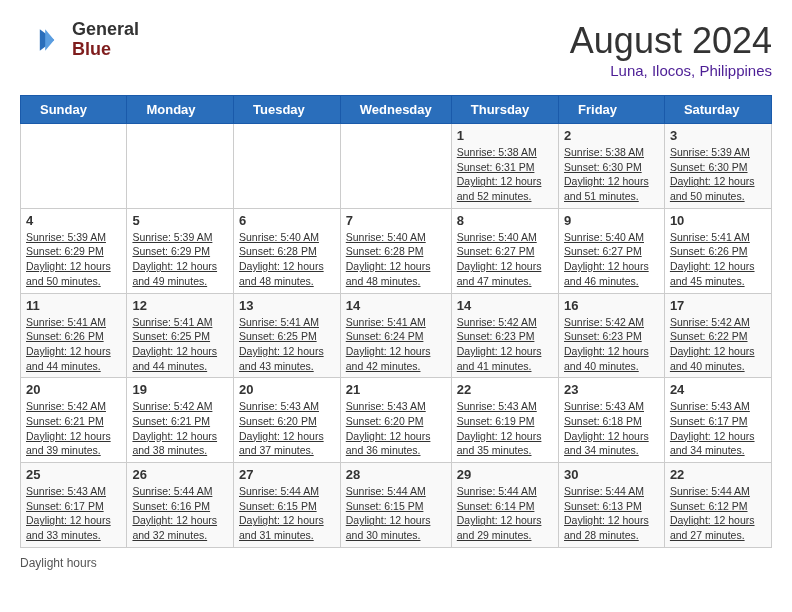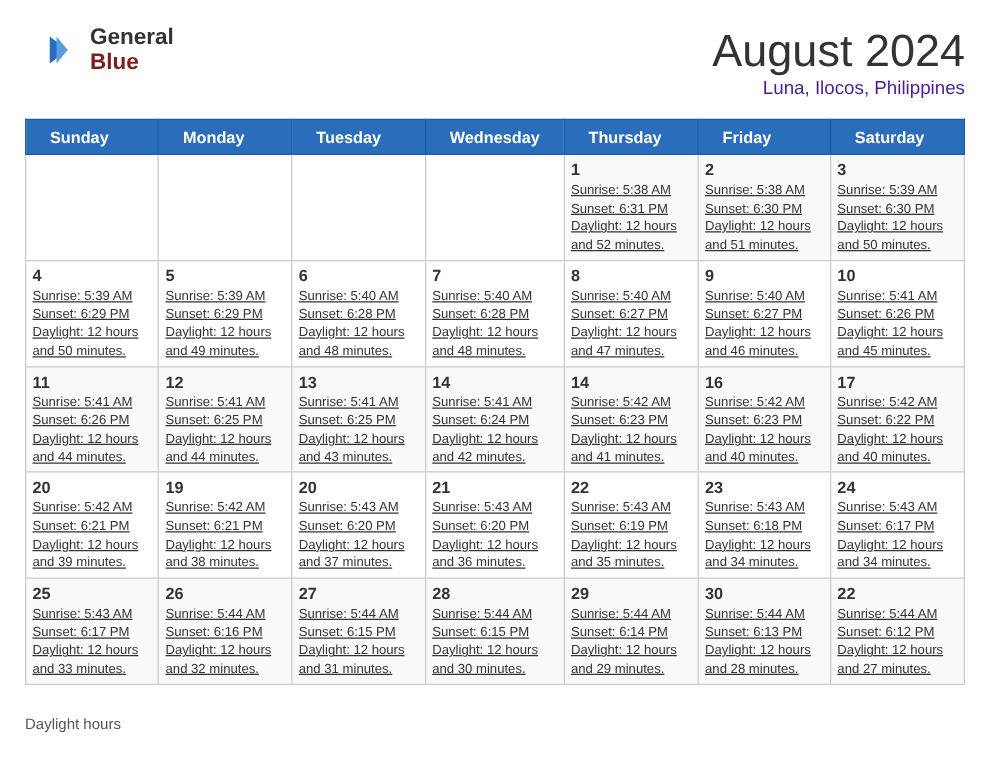--- a/index.html
+++ b/index.html
@@ -79,21 +79,21 @@
     .day-info {
       font-size: 10.5px;
       color: #333;
       line-height: 1.4;
       text-decoration: underline;
     }
     .empty-cell {
       background: #fff !important;
     }
     .footer {
-      margin-top: 24px;
+      margin-top: 8px;
       font-size: 12px;
       color: #555;
       text-align: left;
     }
   </style>
 </head>
 <body>
 
 <div class="header">
   <div class="logo">

